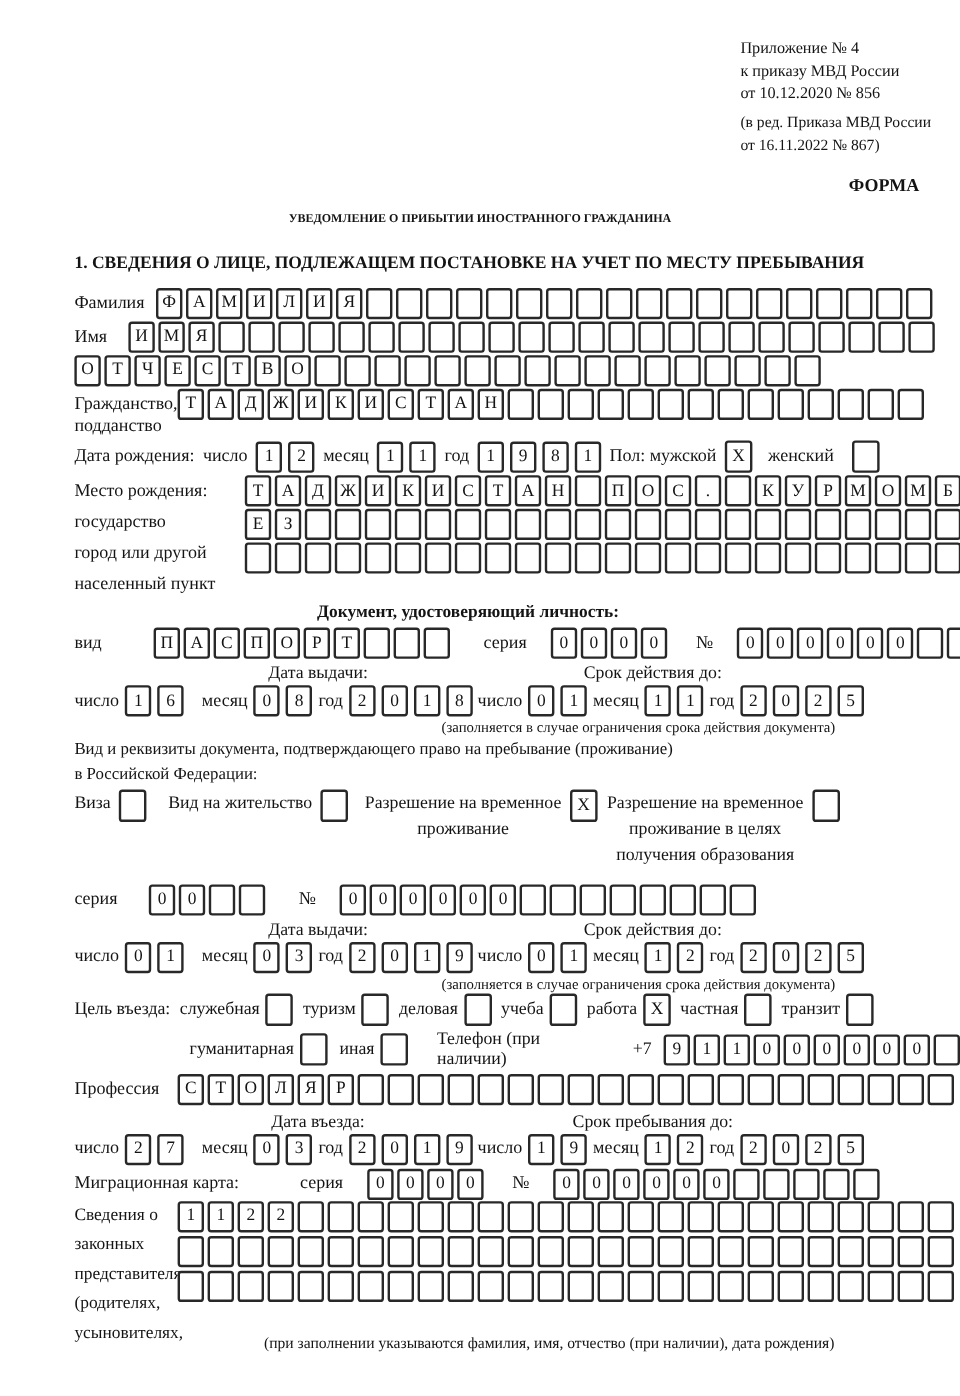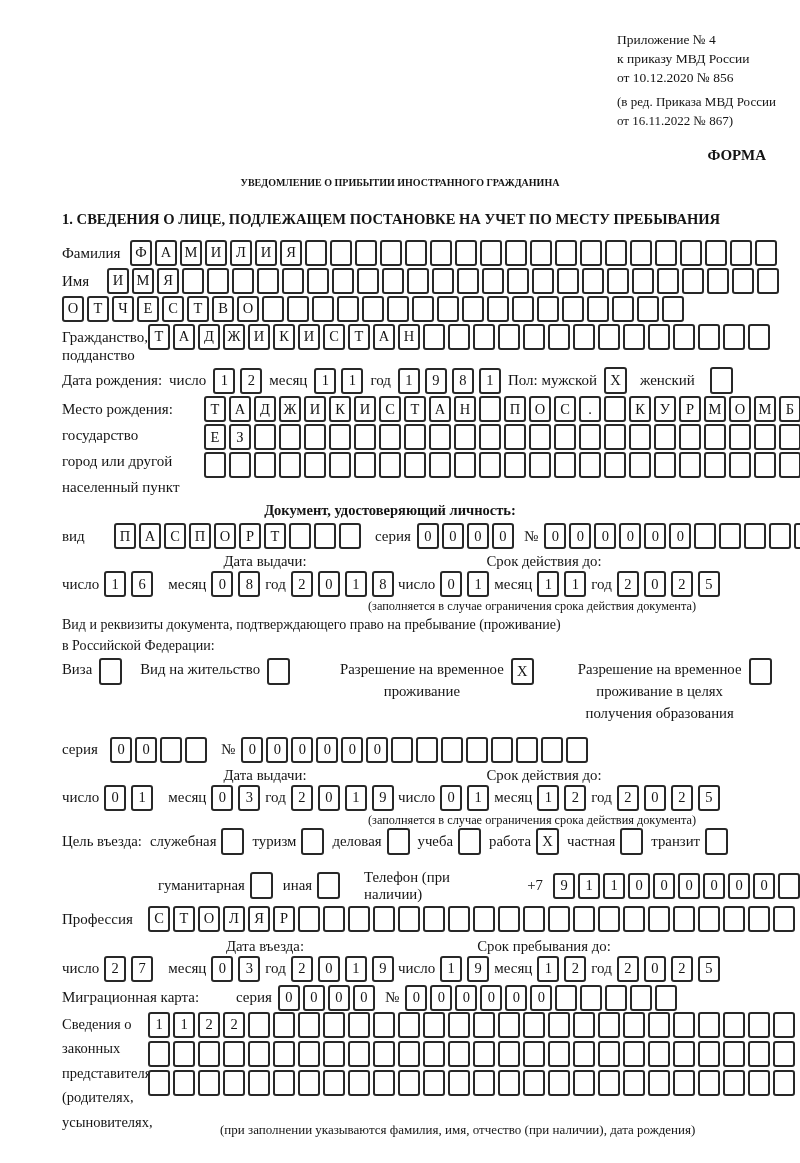--- a/index.html
+++ b/index.html
@@ -32,41 +32,41 @@
   
   .bdate { display:flex; align-items:center; margin-top:2px; gap:7px; }
   .bdate .cells { gap:5px; }
   
   .bp { display:flex; margin-top:2px; }
   .bp-l { width:142px; flex:none; font-size:15px; line-height:26px; }
   .bp-r .cells { margin-bottom:2px; }
   
   .dochdr { margin-left:-62px; width:780px; text-align:center; font-weight:bold;
             font-size:14.5px; margin-top:2px; }
-  .vid { display:flex; align-items:center; margin-top:4px; gap:6px; }
+  .vid { display:flex; align-items:center; margin-top:4px; gap:20px; }
   
   .dwrap { display:flex; margin-top:4px; }
   .dh-left { width:350px; flex:none; }
   .dh-right { width:384px; flex:none; margin-left:-14px; }
   .dtitle { text-align:center; font-size:14.8px; height:17px; }
   .dtl { padding-left:56px; }
   .dtr { padding-right:92px; }
   .drow { display:flex; align-items:center; gap:5px; margin-top:1px; }
   .drow .cells { gap:5px; }
   .dnote { font-size:12.3px; white-space:nowrap; margin-top:2px; transform:translateX(-58px); text-align:center; }
   .intro { font-size:14px; line-height:1.5; margin-top:0; }
   
   .permit { display:flex; align-items:flex-start; margin-top:2px; font-size:14.8px; }
   .popt { display:flex; align-items:flex-start; gap:7px; }
   .popt .one { padding-top:3px; }
-  .plines { text-align:center; line-height:1.5;margin-left:36px; }
+  .plines { text-align:center; line-height:1.5; }
   .g18{margin-left:18px}.g14{margin-left:14px}.g8{margin-left:8px}
   
   .purp { display:flex; align-items:center; margin-top:0; gap:8px; font-size:14.8px; }
-  .purp2 { margin-top:14px; margin-left:96px; gap:10px; }
+  .purp2 { margin-top:3px; margin-left:96px; gap:10px; }
   .opt { display:inline-flex; align-items:center; gap:5px; }
   .phone-lbl { margin-left:14px; }
   .mt3{margin-top:3px}.mt6{margin-top:6px}.mt12{margin-top:12px}
   
   .rep { display:flex; margin-top:1px; }
   .rep-l { width:86px; flex:none; font-size:14.5px; line-height:24.5px; }
   .rep-r .cells { margin-bottom:3px; }
   .rep-note { font-size:13px; margin-top:26px; margin-left:72px; }
 </style>
 </head>

